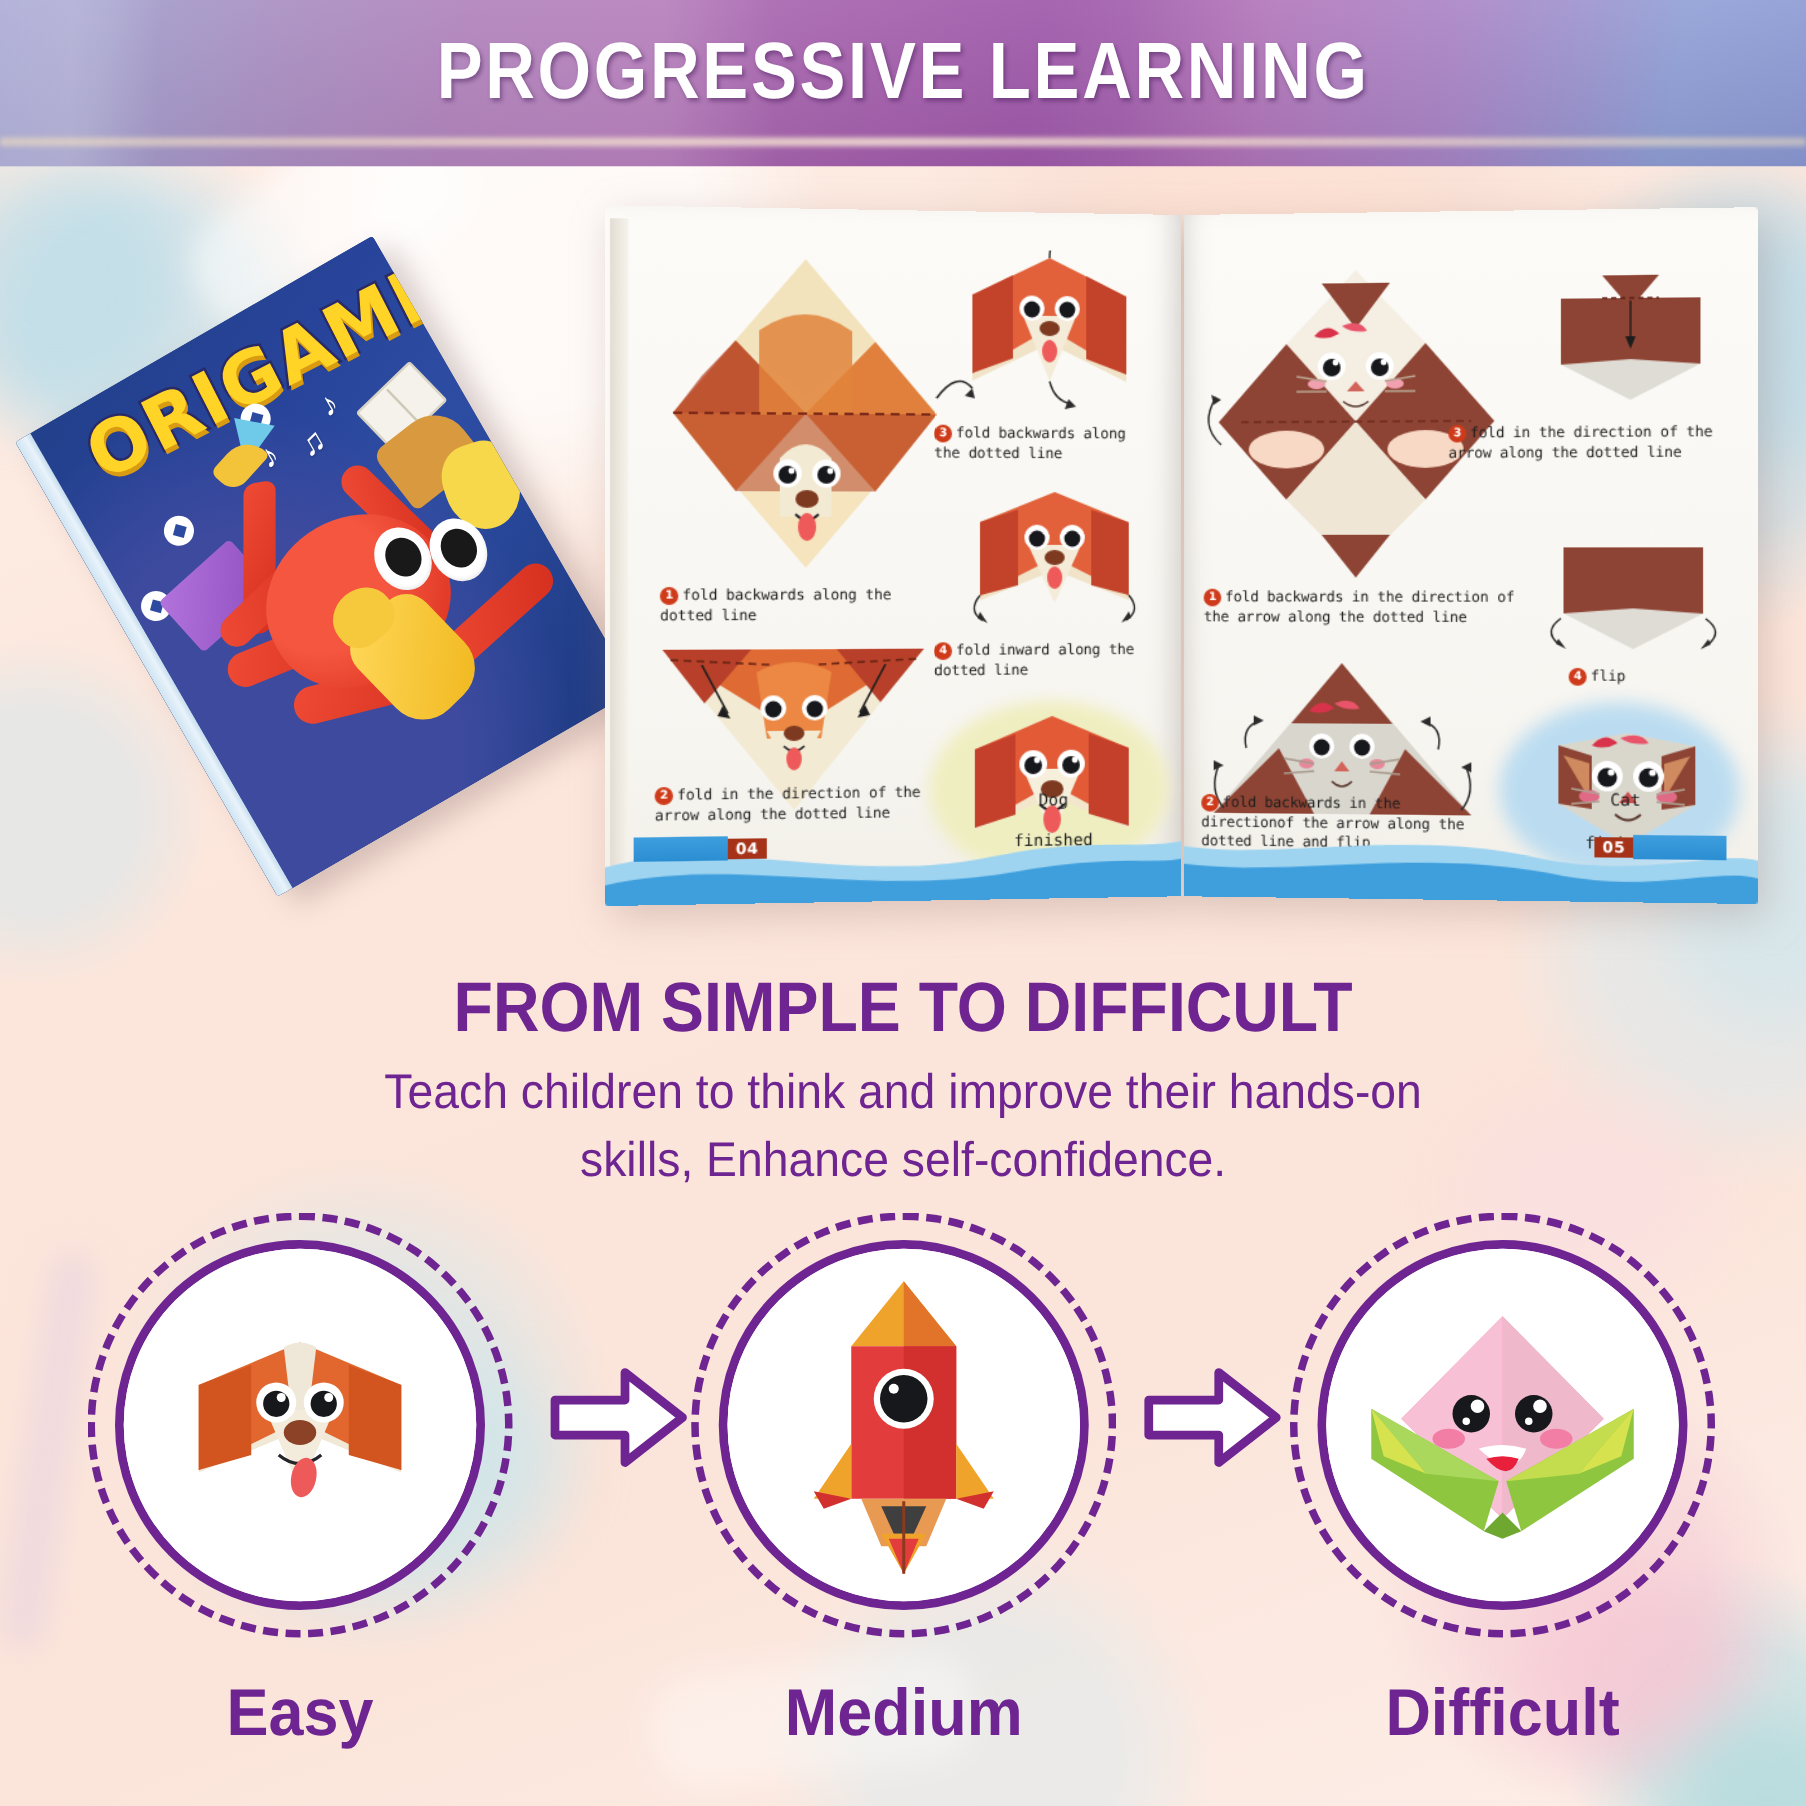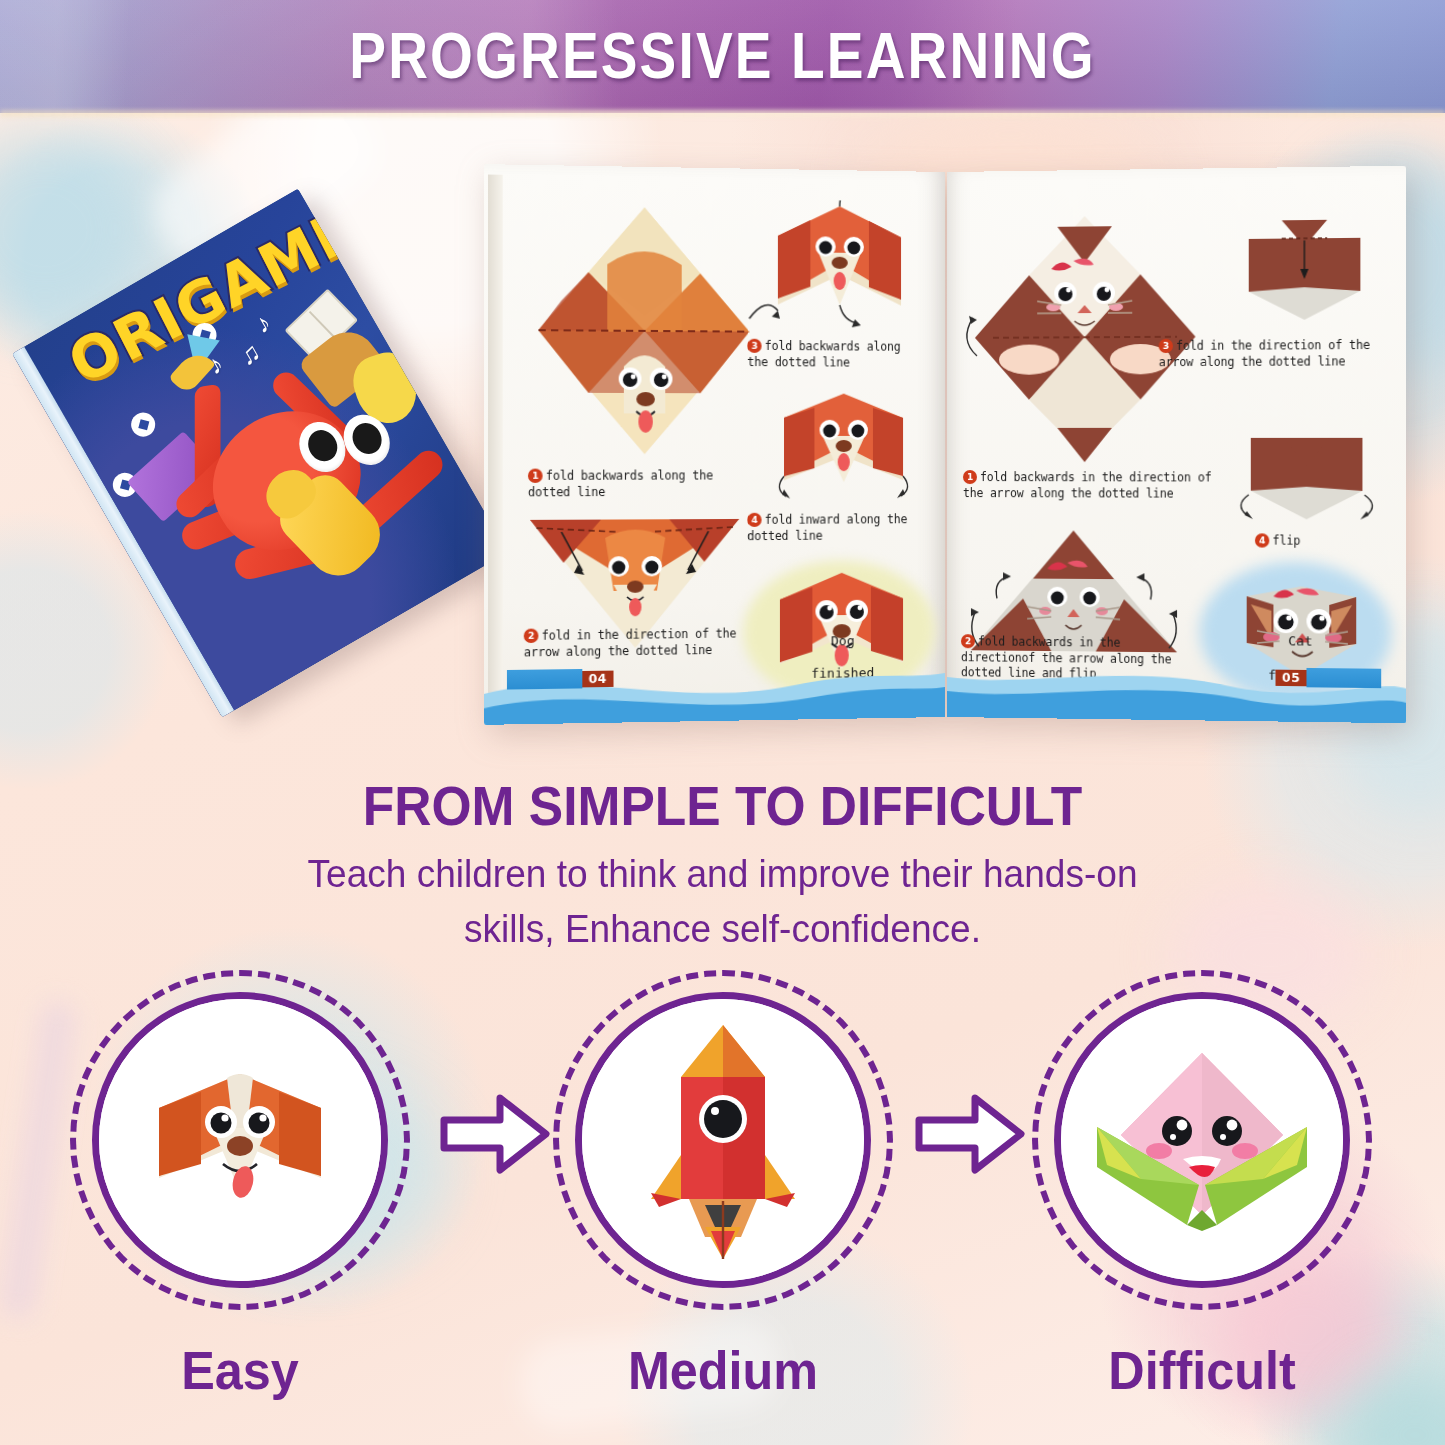--- a/index.html
+++ b/index.html
@@ -41,21 +41,21 @@
     filter: blur(12px);
     pointer-events: none;
     border-radius: 40px;
   }
 
   
   .header-band {
     position: absolute;
     left: 0; top: 0;
     width: 1445px;
-    height: 113px;
+    height: 133px;
     background:
       linear-gradient(100deg,
         #8e9bd0 0%,
         #9aa3cf 6%,
         #a58cc0 16%,
         #b07cb8 26%,
         #b878b9 36%,
         #b06ab2 46%,
         #a85fae 57%,
         #b273b8 68%,

